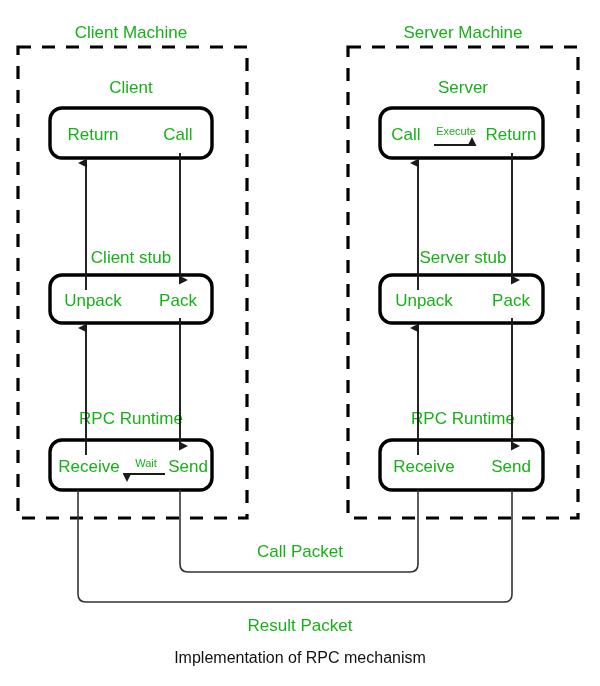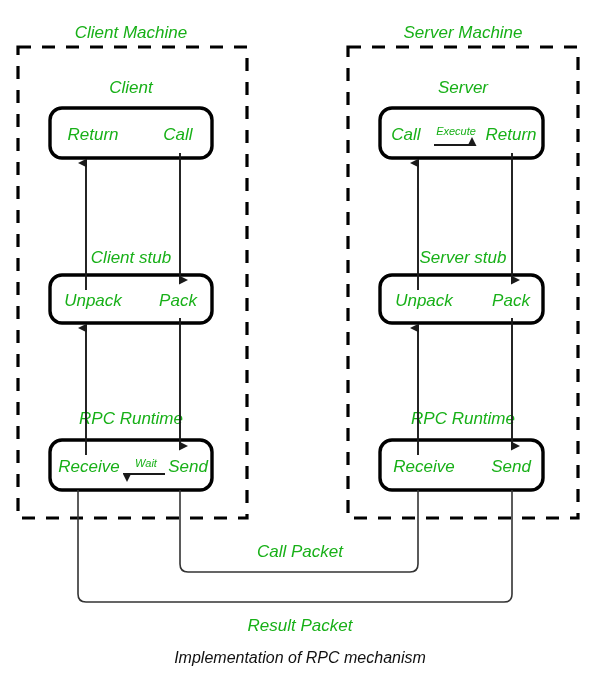--- a/index.html
+++ b/index.html
@@ -10,21 +10,20 @@
   body {
     width: 600px;
     height: 686px;
     font-family: "Liberation Sans", sans-serif;
     overflow: hidden;
   }
   #diagram-root {
     position: relative;
     width: 564px;
     height: 686px;
-    font-style: italic;
   }
   svg.diagram {
     display: block;
     width: 600px;
     height: 686px;
   }
   .machine-frame {
     fill: none;
     stroke: #000000;
     stroke-width: 3.2;

